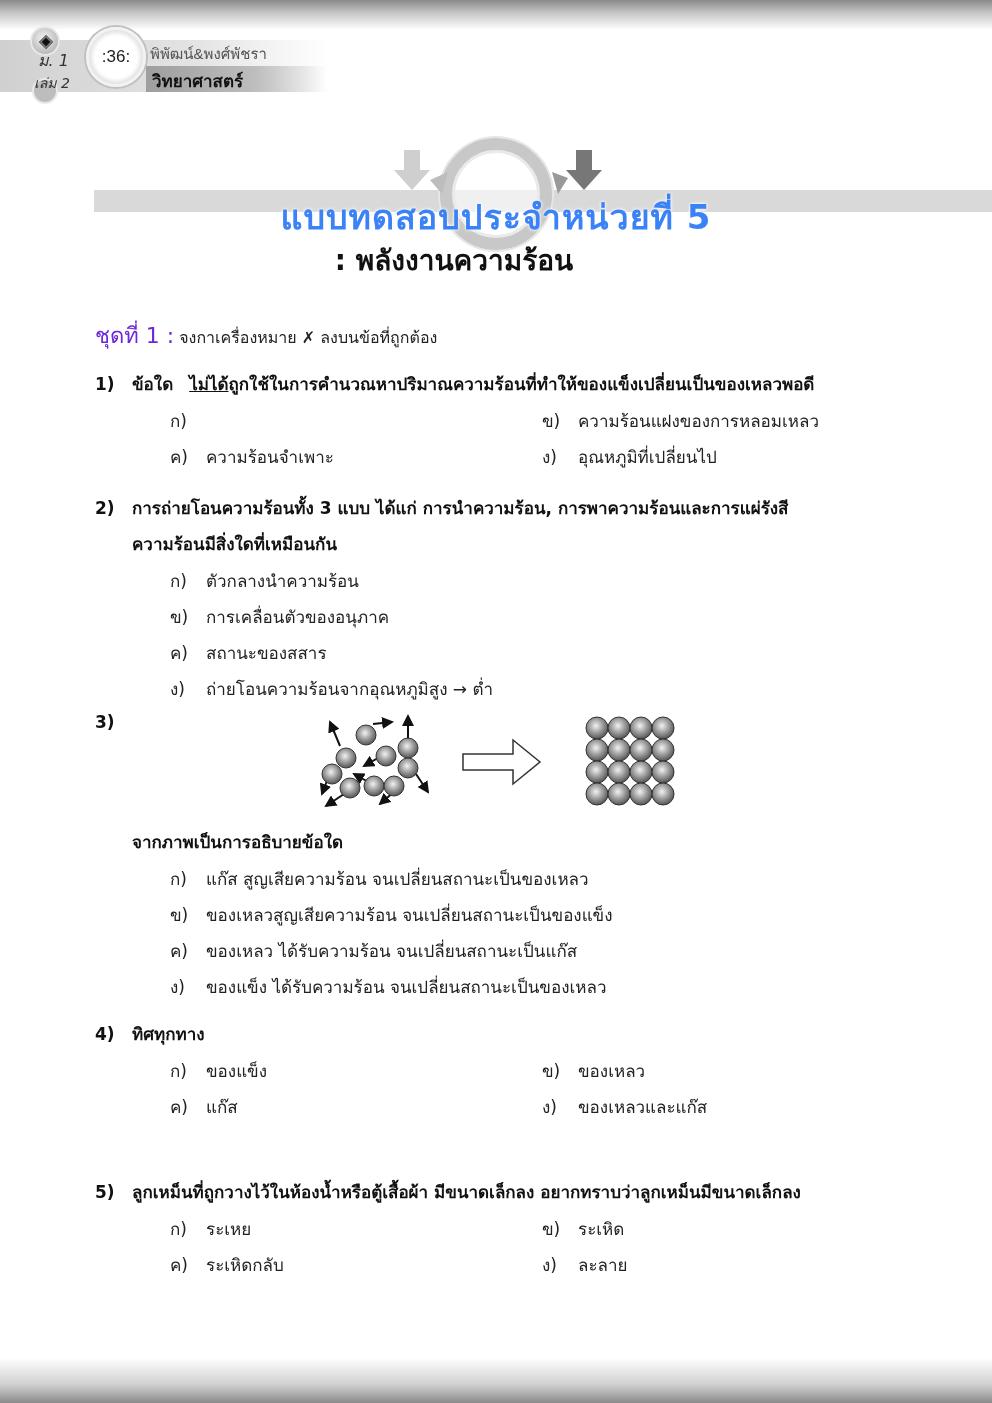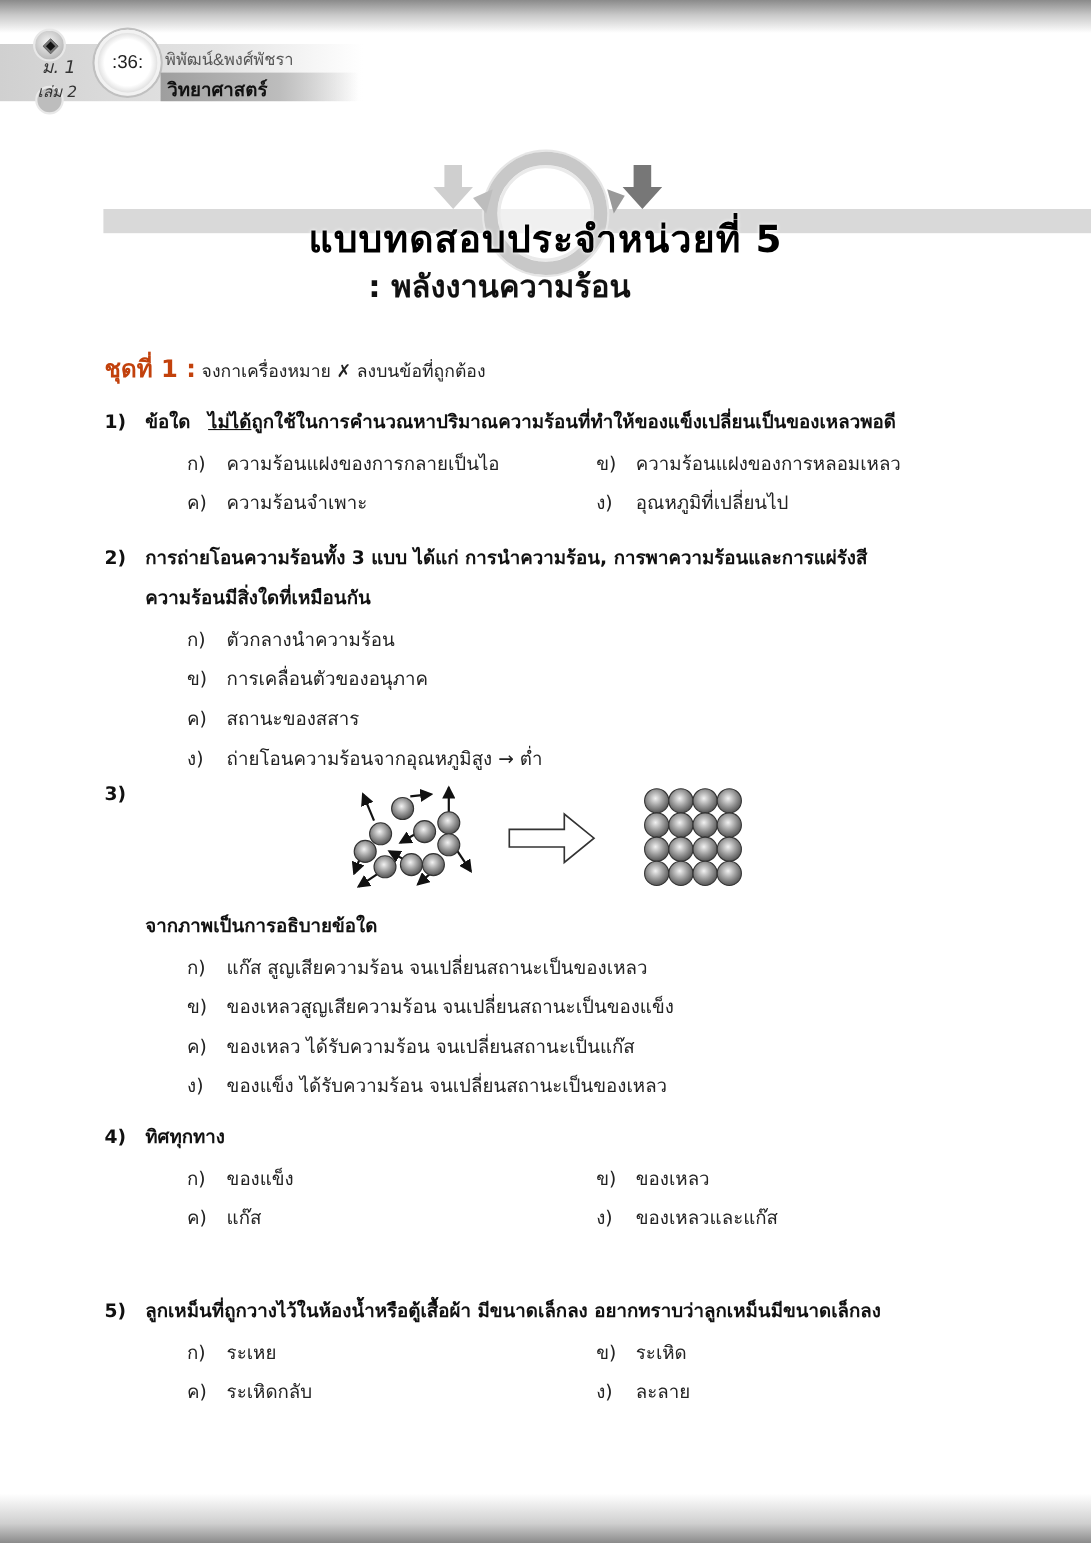--- a/index.html
+++ b/index.html
@@ -72,32 +72,32 @@
   }
   .title-ring {
     position: absolute; left: 440px; top: 138px; width: 112px; height: 112px;
     border-radius: 50%;
     border: 12px solid #c8c8c8;
     background: rgba(255,255,255,0.6);
     box-shadow: inset 0 0 0 3px #eaeaea, 0 0 0 2px #e6e6e6;
   }
   .title-main {
     position: absolute; left: 0; top: 190px; width: 992px; text-align: center;
-    font-size: 34px; font-weight: bold; color: #000000; letter-spacing: 1px;
+    font-size: 34px; font-weight: bold; color: #3b82f6; letter-spacing: 1px;
     font-family: "DejaVu Sans", sans-serif;
     text-shadow: 0 0 4px #fff, 0 0 2px #fff;
   }
   .title-sub {
     position: absolute; left: 0; top: 238px; width: 908px; text-align: center;
     font-size: 28px; font-weight: bold; color: #111;
   }
   .set-heading {
     position: absolute; left: 95px; top: 318px; font-size: 16px; color: #222;
   }
-  .set-heading .set-label { font-size: 22px; font-weight: bold; color: #c2410c; }
+  .set-heading .set-label { font-size: 22px; font-weight: normal; color: #6d28d9; }
   .set-heading .cross { font-weight: bold; font-style: italic; }
 
   .q { position: absolute; left: 95px; width: 820px; }
   .q-stem {
     position: relative; padding-left: 37px; font-size: 17px; font-weight: bold; line-height: 36px; color: #111;
   }
   .q-num { position: absolute; left: 0; top: 0; }
   .underline { text-decoration: underline; margin-left: 16px; }
   .opts { position: relative; margin-left: 75px; }
   .opt-row { display: flex; height: 36px; align-items: center; }
@@ -152,21 +152,20 @@
 
 <div class="q" style="top:366px">
   <div class="q-stem">
     <span class="q-num">1)</span>
     <span>ข้อใด</span><span class="underline">ไม่ได้</span><span>ถูกใช้ในการคำนวณหาปริมาณความร้อนที่ทำให้ของแข็งเปลี่ยนเป็นของเหลวพอดี</span>
   </div>
   <div class="opts">
     <div class="opt-row">
       <div class="opt half">
           <span class="opt-letter">ก)</span>
-          <span>ความร้อนแฝงของการกลายเป็นไอ</span>
         </div>
       <div class="opt half">
           <span class="opt-letter">ข)</span>
           <span>ความร้อนแฝงของการหลอมเหลว</span>
         </div>
     </div>
     <div class="opt-row">
       <div class="opt half">
           <span class="opt-letter">ค)</span>
           <span>ความร้อนจำเพาะ</span>

